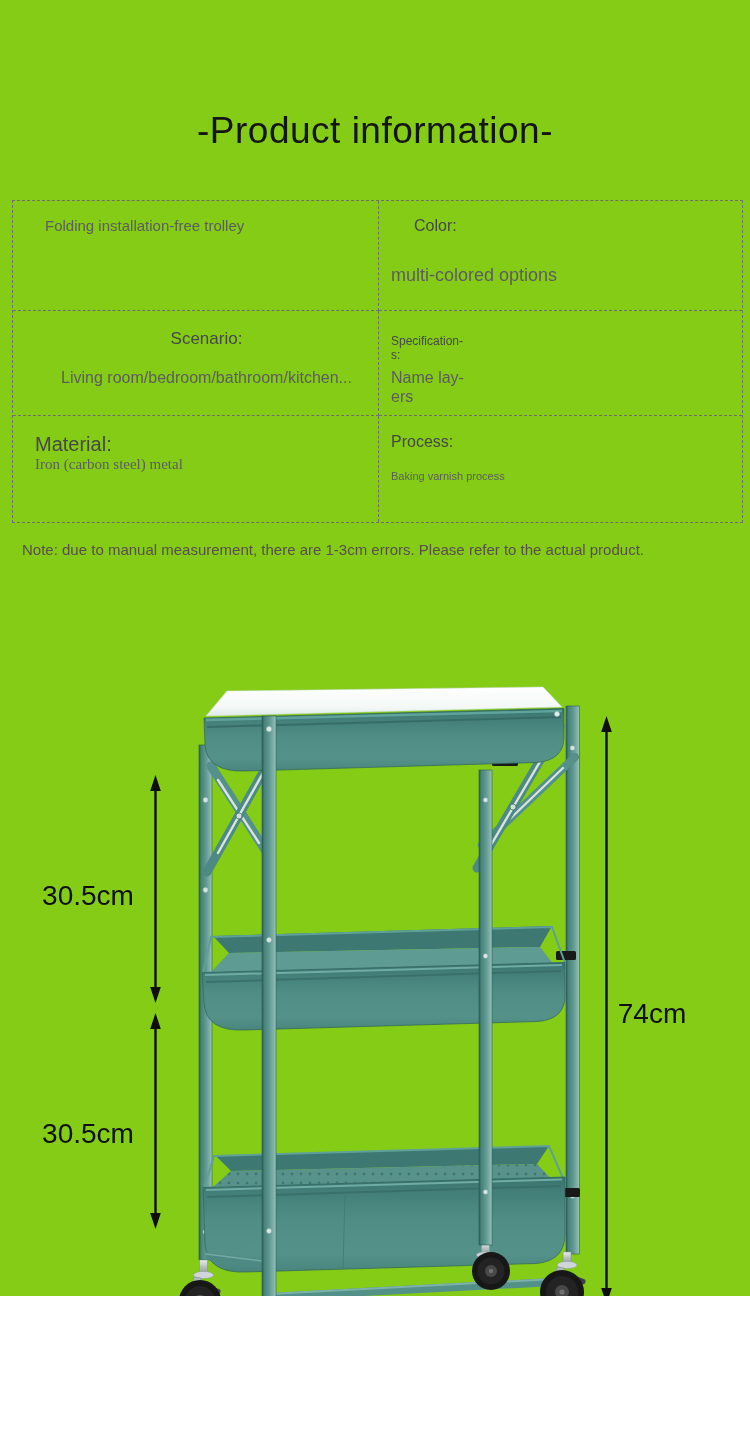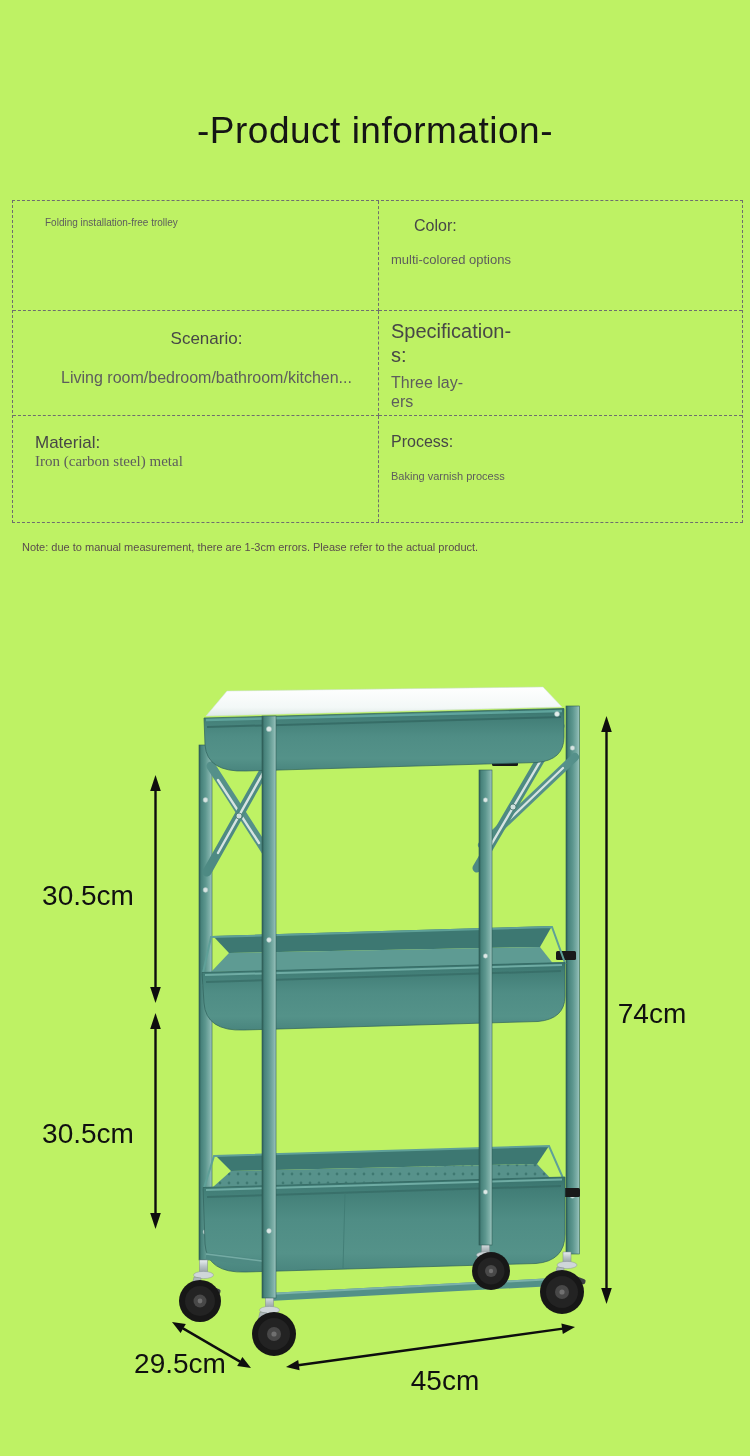--- a/index.html
+++ b/index.html
@@ -1,42 +1,42 @@
 <!DOCTYPE html>
 <html><head>
 <meta charset="utf-8">
 <style>
   html,body{margin:0;padding:0;background:#ffffff;}
-  .page{position:relative;width:750px;height:1456px;background:#bef264;overflow:hidden;
+  .page{position:relative;width:750px;height:1296px;background:#84cc16;overflow:hidden;
         font-family:"Liberation Sans", sans-serif;}
   .title{position:absolute;top:110px;left:0;width:750px;text-align:center;margin:0;
          font-size:37px;font-weight:400;color:#151515;letter-spacing:0.5px;}
   .spec-table{position:absolute;left:12px;top:200px;width:731px;
               display:grid;grid-template-columns:366px 1fr;grid-template-rows:110px 105px 106px;
               border:1px dashed #6e6e6e;box-sizing:border-box;}
   .cell{box-sizing:border-box;overflow:hidden;}
   .cell.c1,.cell.c3,.cell.c5{border-right:1px dashed #6e6e6e;padding-left:22px;}
   .cell.c2,.cell.c4,.cell.c6{padding-left:12px;}
   .cell.c1,.cell.c2{border-bottom:1px dashed #6e6e6e;}
   .cell.c3,.cell.c4{border-bottom:1px dashed #6e6e6e;}
   .lbl{color:#474747;}
   .val{color:#5d5d5d;}
   .c1 .lbl{font-size:21px;margin-top:16px;}
-  .c1 .val{font-size:10px;margin-top:16px;padding-left:10px;}
+  .c1 .val{font-size:15px;margin-top:16px;padding-left:10px;}
   .c2 .lbl{font-size:16px;margin-top:16px;margin-left:23px;}
-  .c2 .val{font-size:13px;margin-top:17px;}
+  .c2 .val{font-size:18px;margin-top:30px;}
   .c3 .lbl{font-size:17px;margin-top:18px;text-align:center;}
   .c3 .val{font-size:16px;margin-top:20px;text-align:center;}
-  .c4 .lbl{font-size:20px;margin-top:9px;line-height:1.18;white-space:pre-line;}
+  .c4 .lbl{font-size:12px;margin-top:23px;line-height:1.18;white-space:pre-line;}
   .c4 .val{font-size:16px;margin-top:7px;line-height:1.18;white-space:pre-line;}
-  .c5 .lbl{font-size:17px;margin-top:17px;}
+  .c5 .lbl{font-size:20px;margin-top:17px;}
   .c5 .val{font-size:15px;font-family:Liberation Serif, serif;}
   .c6 .lbl{font-size:16px;margin-top:17px;}
   .c6 .val{font-size:11px;margin-top:19px;}
-  .note{position:absolute;left:22px;top:541px;margin:0;font-size:11px;color:#5a4d4d;}
+  .note{position:absolute;left:22px;top:541px;margin:0;font-size:15px;color:#5a4d4d;}
   .figure{position:absolute;left:0;top:650px;width:750px;height:806px;}
   .dim-label{font-family:"Liberation Sans",sans-serif;fill:#101010;}
 </style>
 </head>
 <body>
 
 <div class="page">
 
   <h1 class="title">-Product information-</h1>
 
@@ -48,21 +48,21 @@
       <div class="lbl">Color:</div>
       <div class="val">multi-colored options</div>
     </div>
     <div class="cell c3">
       <div class="lbl">Scenario:</div>
       <div class="val">Living room/bedroom/bathroom/kitchen...</div>
     </div>
     <div class="cell c4">
       <div class="lbl">Specification-
 s:</div>
-      <div class="val">Three lay-
+      <div class="val">Name lay-
 ers</div>
     </div>
     <div class="cell c5">
       <div class="lbl">Material:</div>
       <div class="val">Iron (carbon steel) metal</div>
     </div>
     <div class="cell c6">
       <div class="lbl">Process:</div>
       <div class="val">Baking varnish process</div>
     </div>

